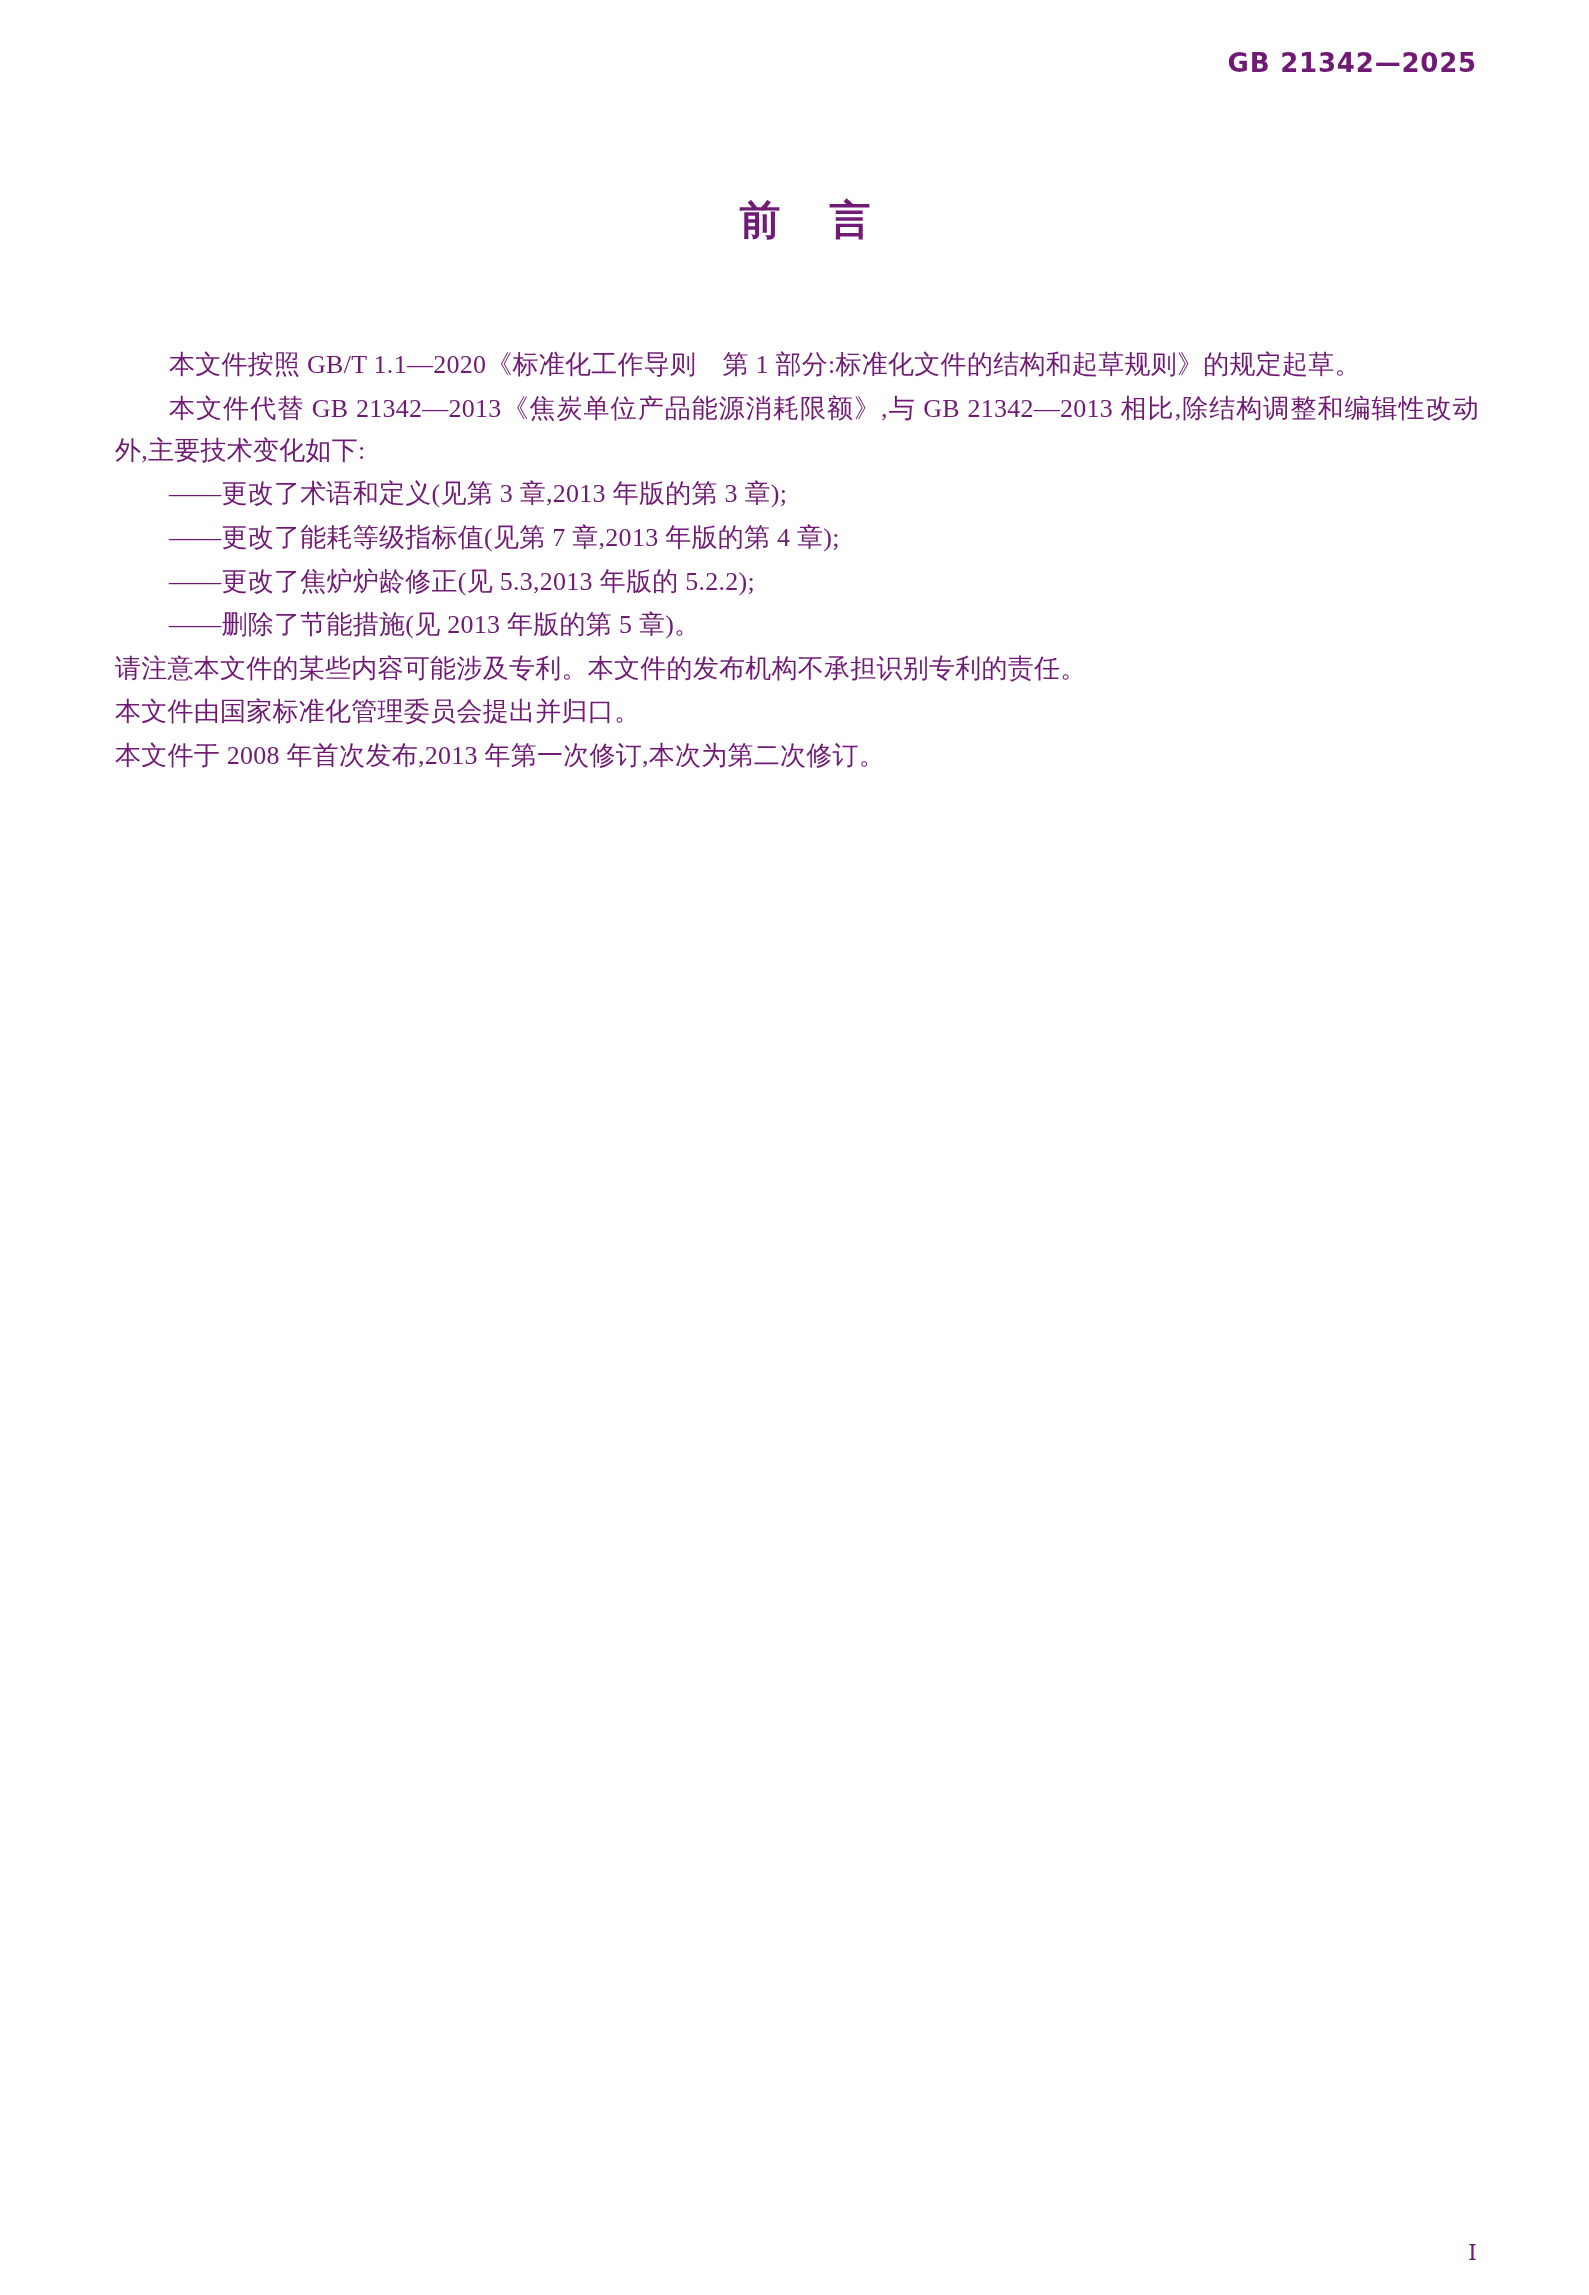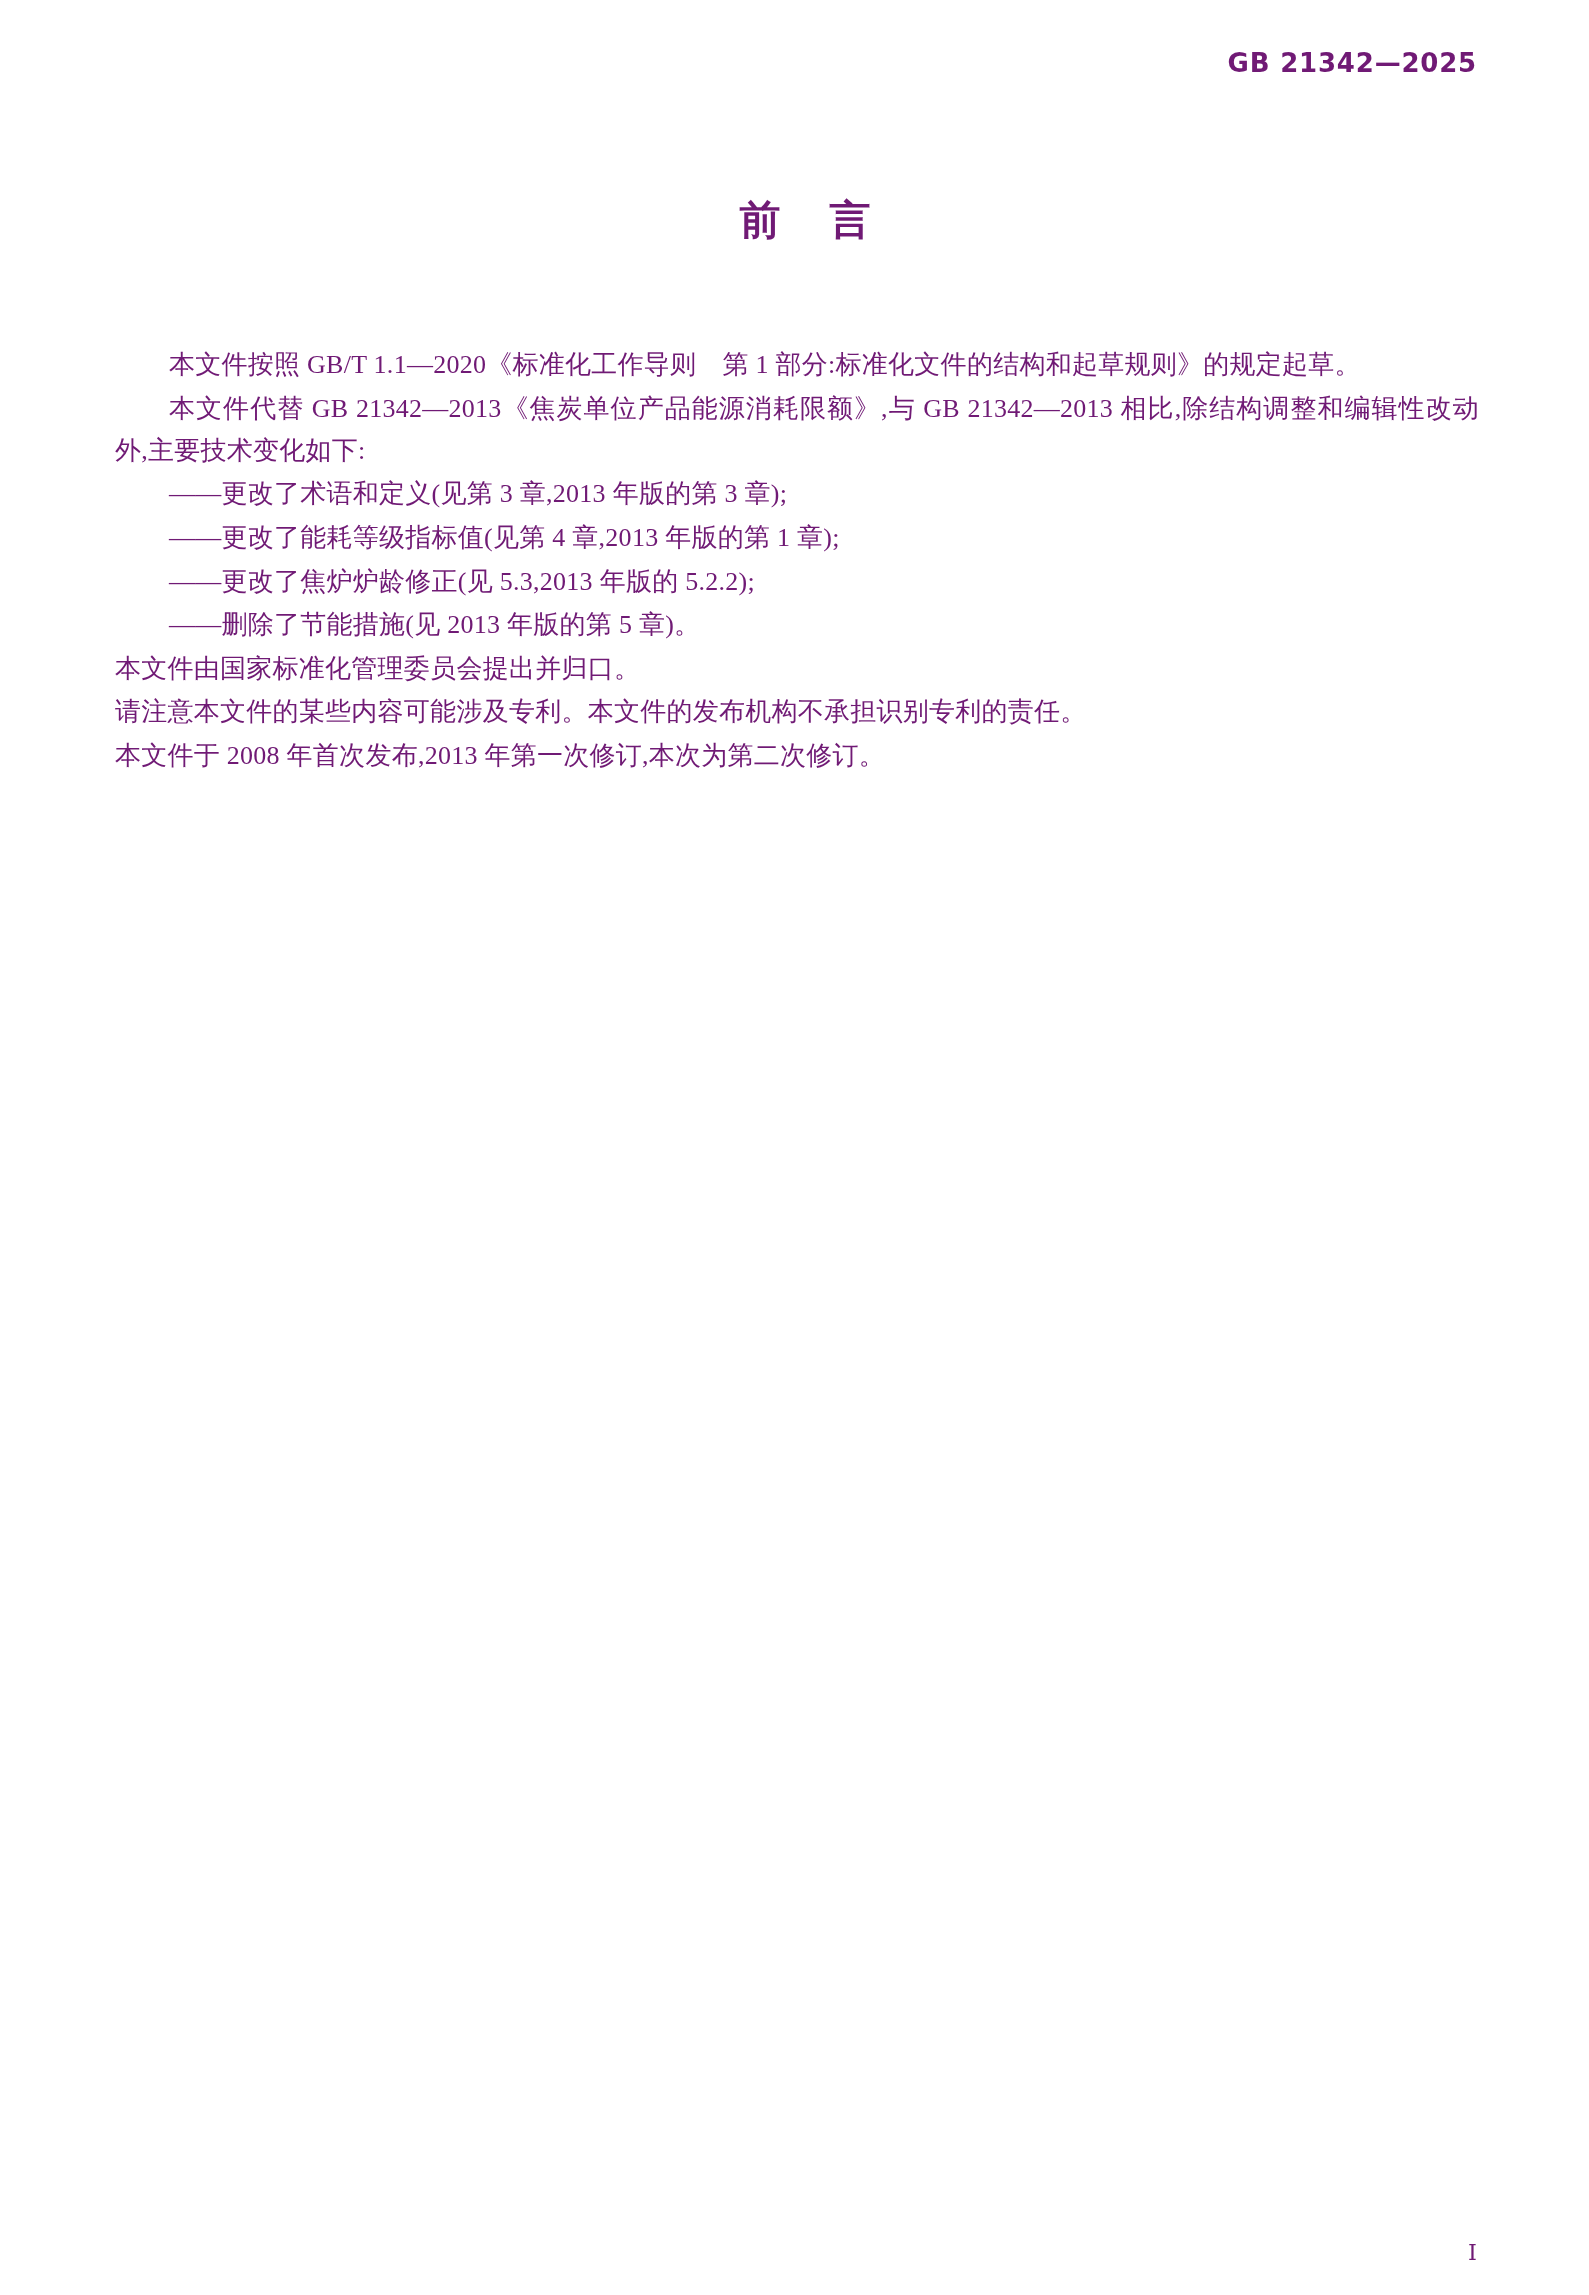--- a/index.html
+++ b/index.html
@@ -80,26 +80,26 @@
   <div class="title">
     <span>前</span><span class="gap"></span><span>言</span>
   </div>
 
   <div class="body">
 
     <p class="indent">本文件按照 GB/T 1.1—2020《标准化工作导则　第 1 部分:标准化文件的结构和起草规则》的规定起草。</p>
     <p class="indent">本文件代替 GB 21342—2013《焦炭单位产品能源消耗限额》,与 GB 21342—2013 相比,除结构调整和编辑性改动外,主要技术变化如下:</p>
 
     <p class="dash">——更改了术语和定义(见第 3 章,2013 年版的第 3 章);</p>
-    <p class="dash">——更改了能耗等级指标值(见第 4 章,2013 年版的第 1 章);</p>
+    <p class="dash">——更改了能耗等级指标值(见第 7 章,2013 年版的第 4 章);</p>
     <p class="dash">——更改了焦炉炉龄修正(见 5.3,2013 年版的 5.2.2);</p>
     <p class="dash">——删除了节能措施(见 2013 年版的第 5 章)。</p>
 
+    <p>请注意本文件的某些内容可能涉及专利。本文件的发布机构不承担识别专利的责任。</p>
     <p>本文件由国家标准化管理委员会提出并归口。</p>
-    <p>请注意本文件的某些内容可能涉及专利。本文件的发布机构不承担识别专利的责任。</p>
     <p>本文件于 2008 年首次发布,2013 年第一次修订,本次为第二次修订。</p>
 
   </div>
 
   <div class="footer-page">I</div>
 
 </div>
 
 
 </body></html>

